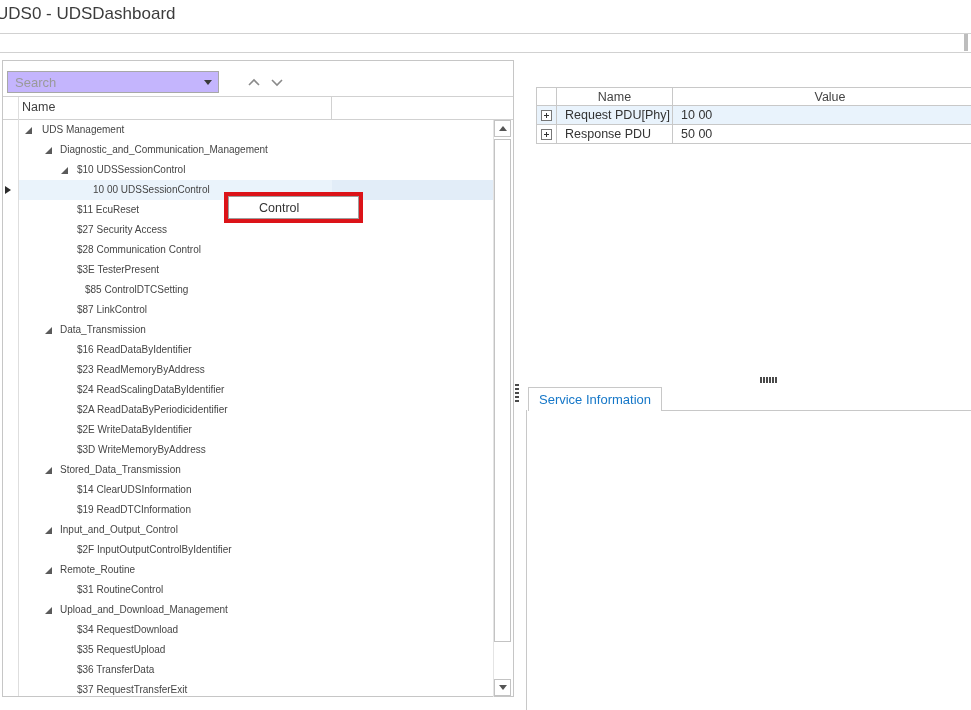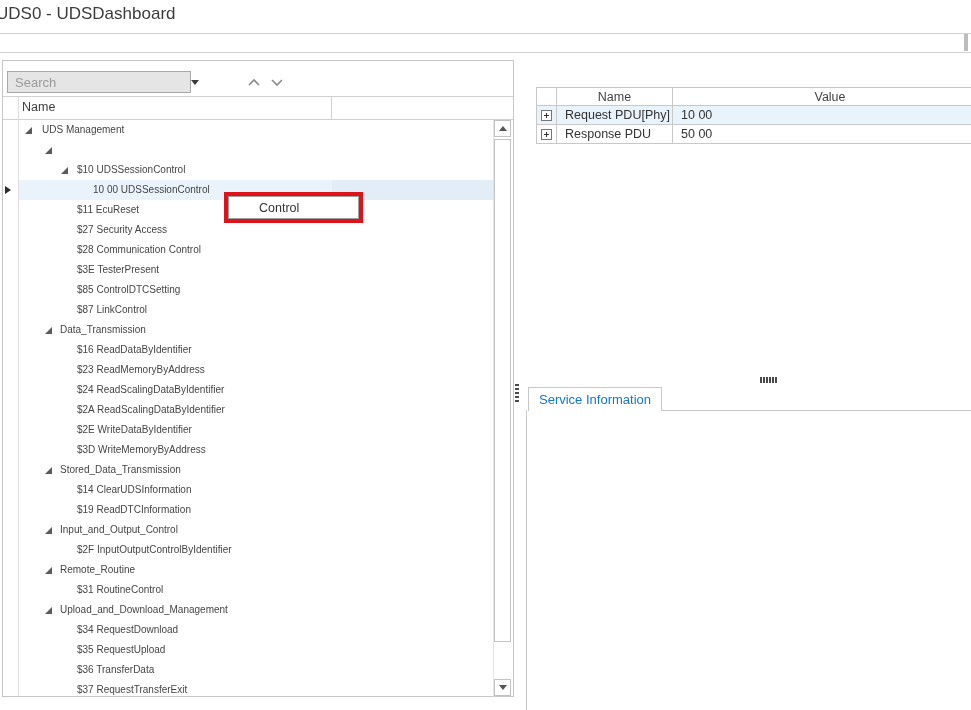--- a/index.html
+++ b/index.html
@@ -12,21 +12,21 @@
   .abs{position:absolute;}
   .hline{position:absolute;height:1px;background:#d1d1d1;}
   .vline{position:absolute;width:1px;background:#d1d1d1;}
 
   
   .win-title{left:-4px;top:4px;font-size:17px;color:#3c3c3c;white-space:nowrap;}
 
   
   .left-panel{left:2px;top:60px;width:512px;height:637px;border:1px solid #c6c6c6;box-sizing:border-box;background:#fff;}
 
-  .search-combo{left:7px;top:71px;width:184px;height:22px;border:1px solid #a8a8a8;box-sizing:border-box;background:#e5e5e5;display:flex;align-items:center;}
+  .search-combo{left:7px;top:71px;width:212px;height:22px;border:1px solid #a8a8a8;box-sizing:border-box;background:#c4b5fd;display:flex;align-items:center;}
   .search-combo input{flex:1;border:none;outline:none;font-size:13px;color:#3c3c3c;padding:0 0 0 7px;font-family:inherit;background:transparent;}
   .search-combo input::placeholder{color:#9a9a9a;opacity:1;}
   .combo-arrow{width:20px;display:flex;justify-content:center;align-items:center;}
   .tri-down{width:0;height:0;border-left:4px solid transparent;border-right:4px solid transparent;border-top:5px solid #3a3a3a;}
   .nav-btn{top:74px;width:18px;height:16px;display:flex;align-items:center;justify-content:center;cursor:default;}
 
   
   .tree-header-label{left:22px;top:100px;font-size:12.5px;color:#3f3f3f;}
 
   
@@ -114,20 +114,21 @@
 <div class="hline" style="left:3px;top:119px;width:510px;"></div>
 <div class="vline" style="left:18px;top:97px;height:599px;background:#dedede;"></div>
 
 <div id="tree-container">
     <div class="tree-row" style="top: 120px;">
       <span class="expander" style="left: 6px;"></span>
       <span class="tree-label" style="left: 23px;">UDS Management</span>
     </div>
     <div class="tree-row" style="top: 140px;">
       <span class="expander" style="left: 26px;"></span>
+      <span class="tree-label" style="left: 41px;">Diagnostic_and_Communication_Management</span>
     </div>
     <div class="tree-row" style="top: 160px;">
       <span class="expander" style="left: 42px;"></span>
       <span class="tree-label" style="left: 58px;">$10 UDSSessionControl</span>
     </div>
     <div class="tree-row selected" style="top: 180px;">
       <div class="sel-col2"></div>
       <span class="tree-label" style="left: 74px;">10 00 UDSSessionControl</span>
     </div>
     <div class="tree-row" style="top: 200px;">
@@ -136,40 +137,40 @@
     <div class="tree-row" style="top: 220px;">
       <span class="tree-label" style="left: 58px;">$27 Security Access</span>
     </div>
     <div class="tree-row" style="top: 240px;">
       <span class="tree-label" style="left: 58px;">$28 Communication Control</span>
     </div>
     <div class="tree-row" style="top: 260px;">
       <span class="tree-label" style="left: 58px;">$3E TesterPresent</span>
     </div>
     <div class="tree-row" style="top: 280px;">
-      <span class="tree-label" style="left: 58px; text-align: right;">$85 ControlDTCSetting</span>
+      <span class="tree-label" style="left: 66px; text-align: right;">$85 ControlDTCSetting</span>
     </div>
     <div class="tree-row" style="top: 300px;">
       <span class="tree-label" style="left: 58px;">$87 LinkControl</span>
     </div>
     <div class="tree-row" style="top: 320px;">
       <span class="expander" style="left: 26px;"></span>
       <span class="tree-label" style="left: 41px;">Data_Transmission</span>
     </div>
     <div class="tree-row" style="top: 340px;">
       <span class="tree-label" style="left: 58px;">$16 ReadDataByIdentifier</span>
     </div>
     <div class="tree-row" style="top: 360px;">
       <span class="tree-label" style="left: 58px;">$23 ReadMemoryByAddress</span>
     </div>
     <div class="tree-row" style="top: 380px;">
       <span class="tree-label" style="left: 58px;">$24 ReadScalingDataByIdentifier</span>
     </div>
     <div class="tree-row" style="top: 400px;">
-      <span class="tree-label" style="left: 58px;">$2A ReadScalingDataByIdentifier</span>
+      <span class="tree-label" style="left: 58px;">$2A ReadDataByPeriodicidentifier</span>
     </div>
     <div class="tree-row" style="top: 420px;">
       <span class="tree-label" style="left: 58px;">$2E WriteDataByIdentifier</span>
     </div>
     <div class="tree-row" style="top: 440px;">
       <span class="tree-label" style="left: 58px;">$3D WriteMemoryByAddress</span>
     </div>
     <div class="tree-row" style="top: 460px;">
       <span class="expander" style="left: 26px;"></span>
       <span class="tree-label" style="left: 41px;">Stored_Data_Transmission</span>

